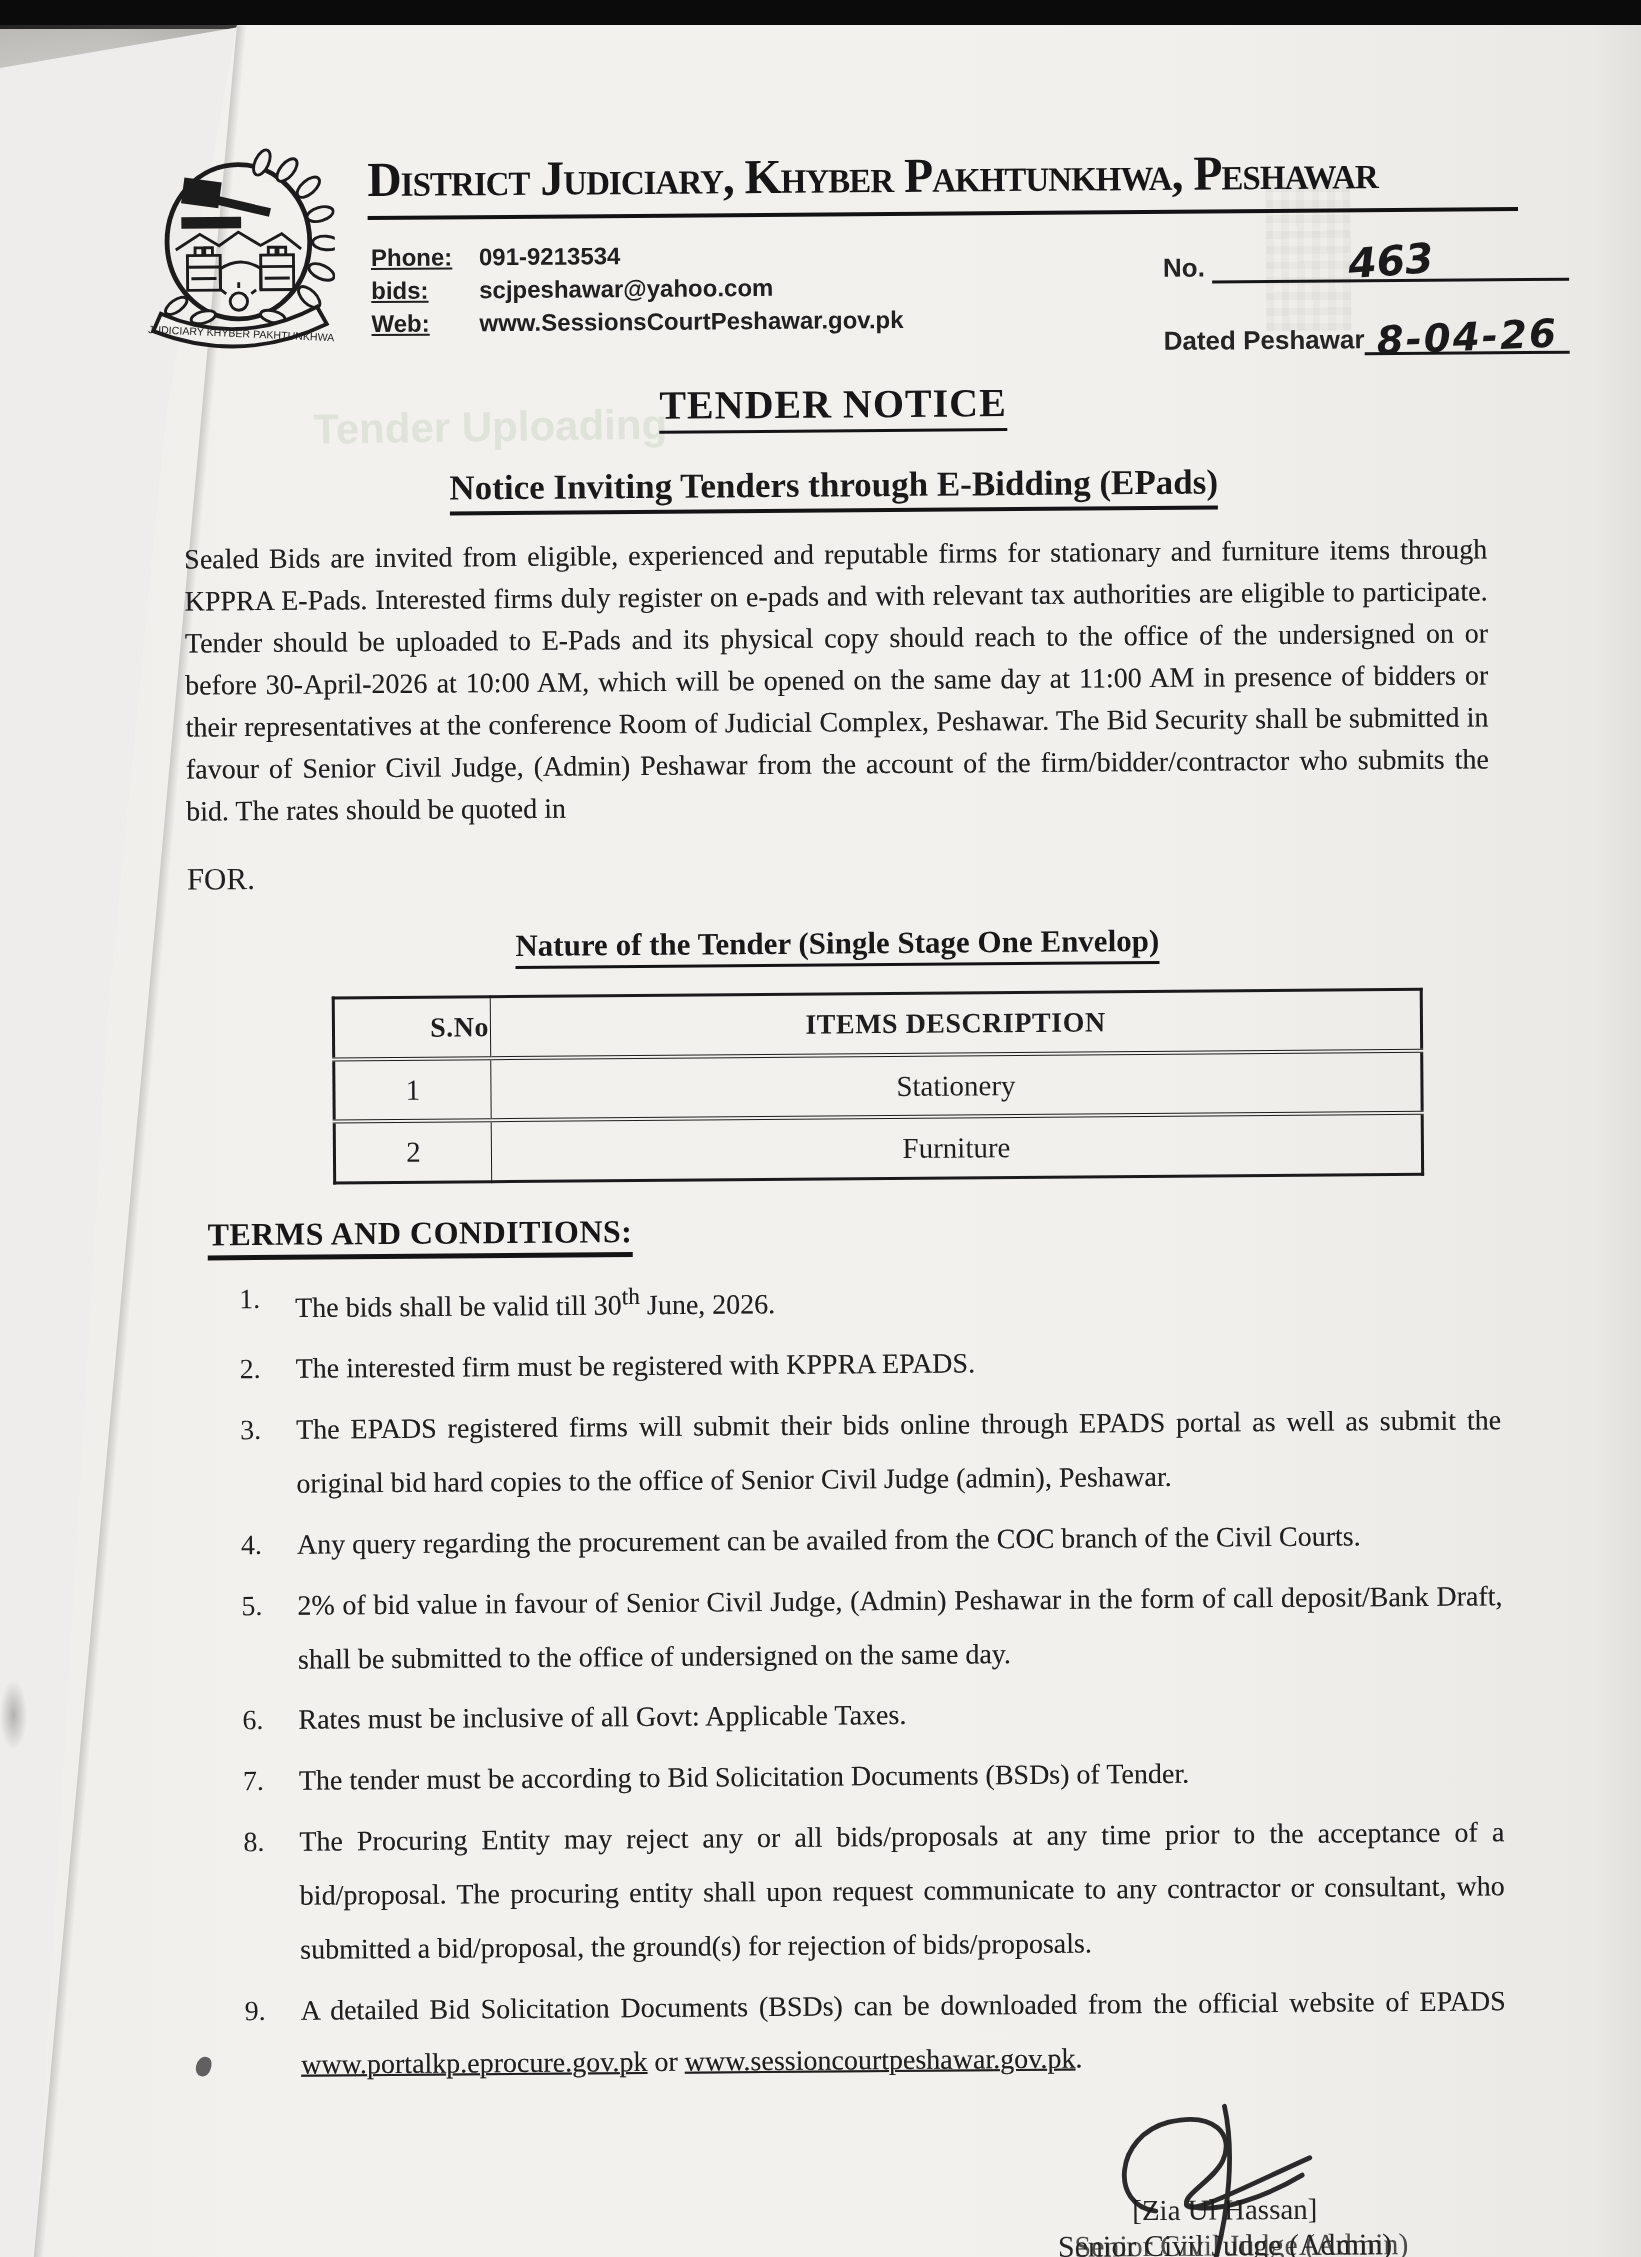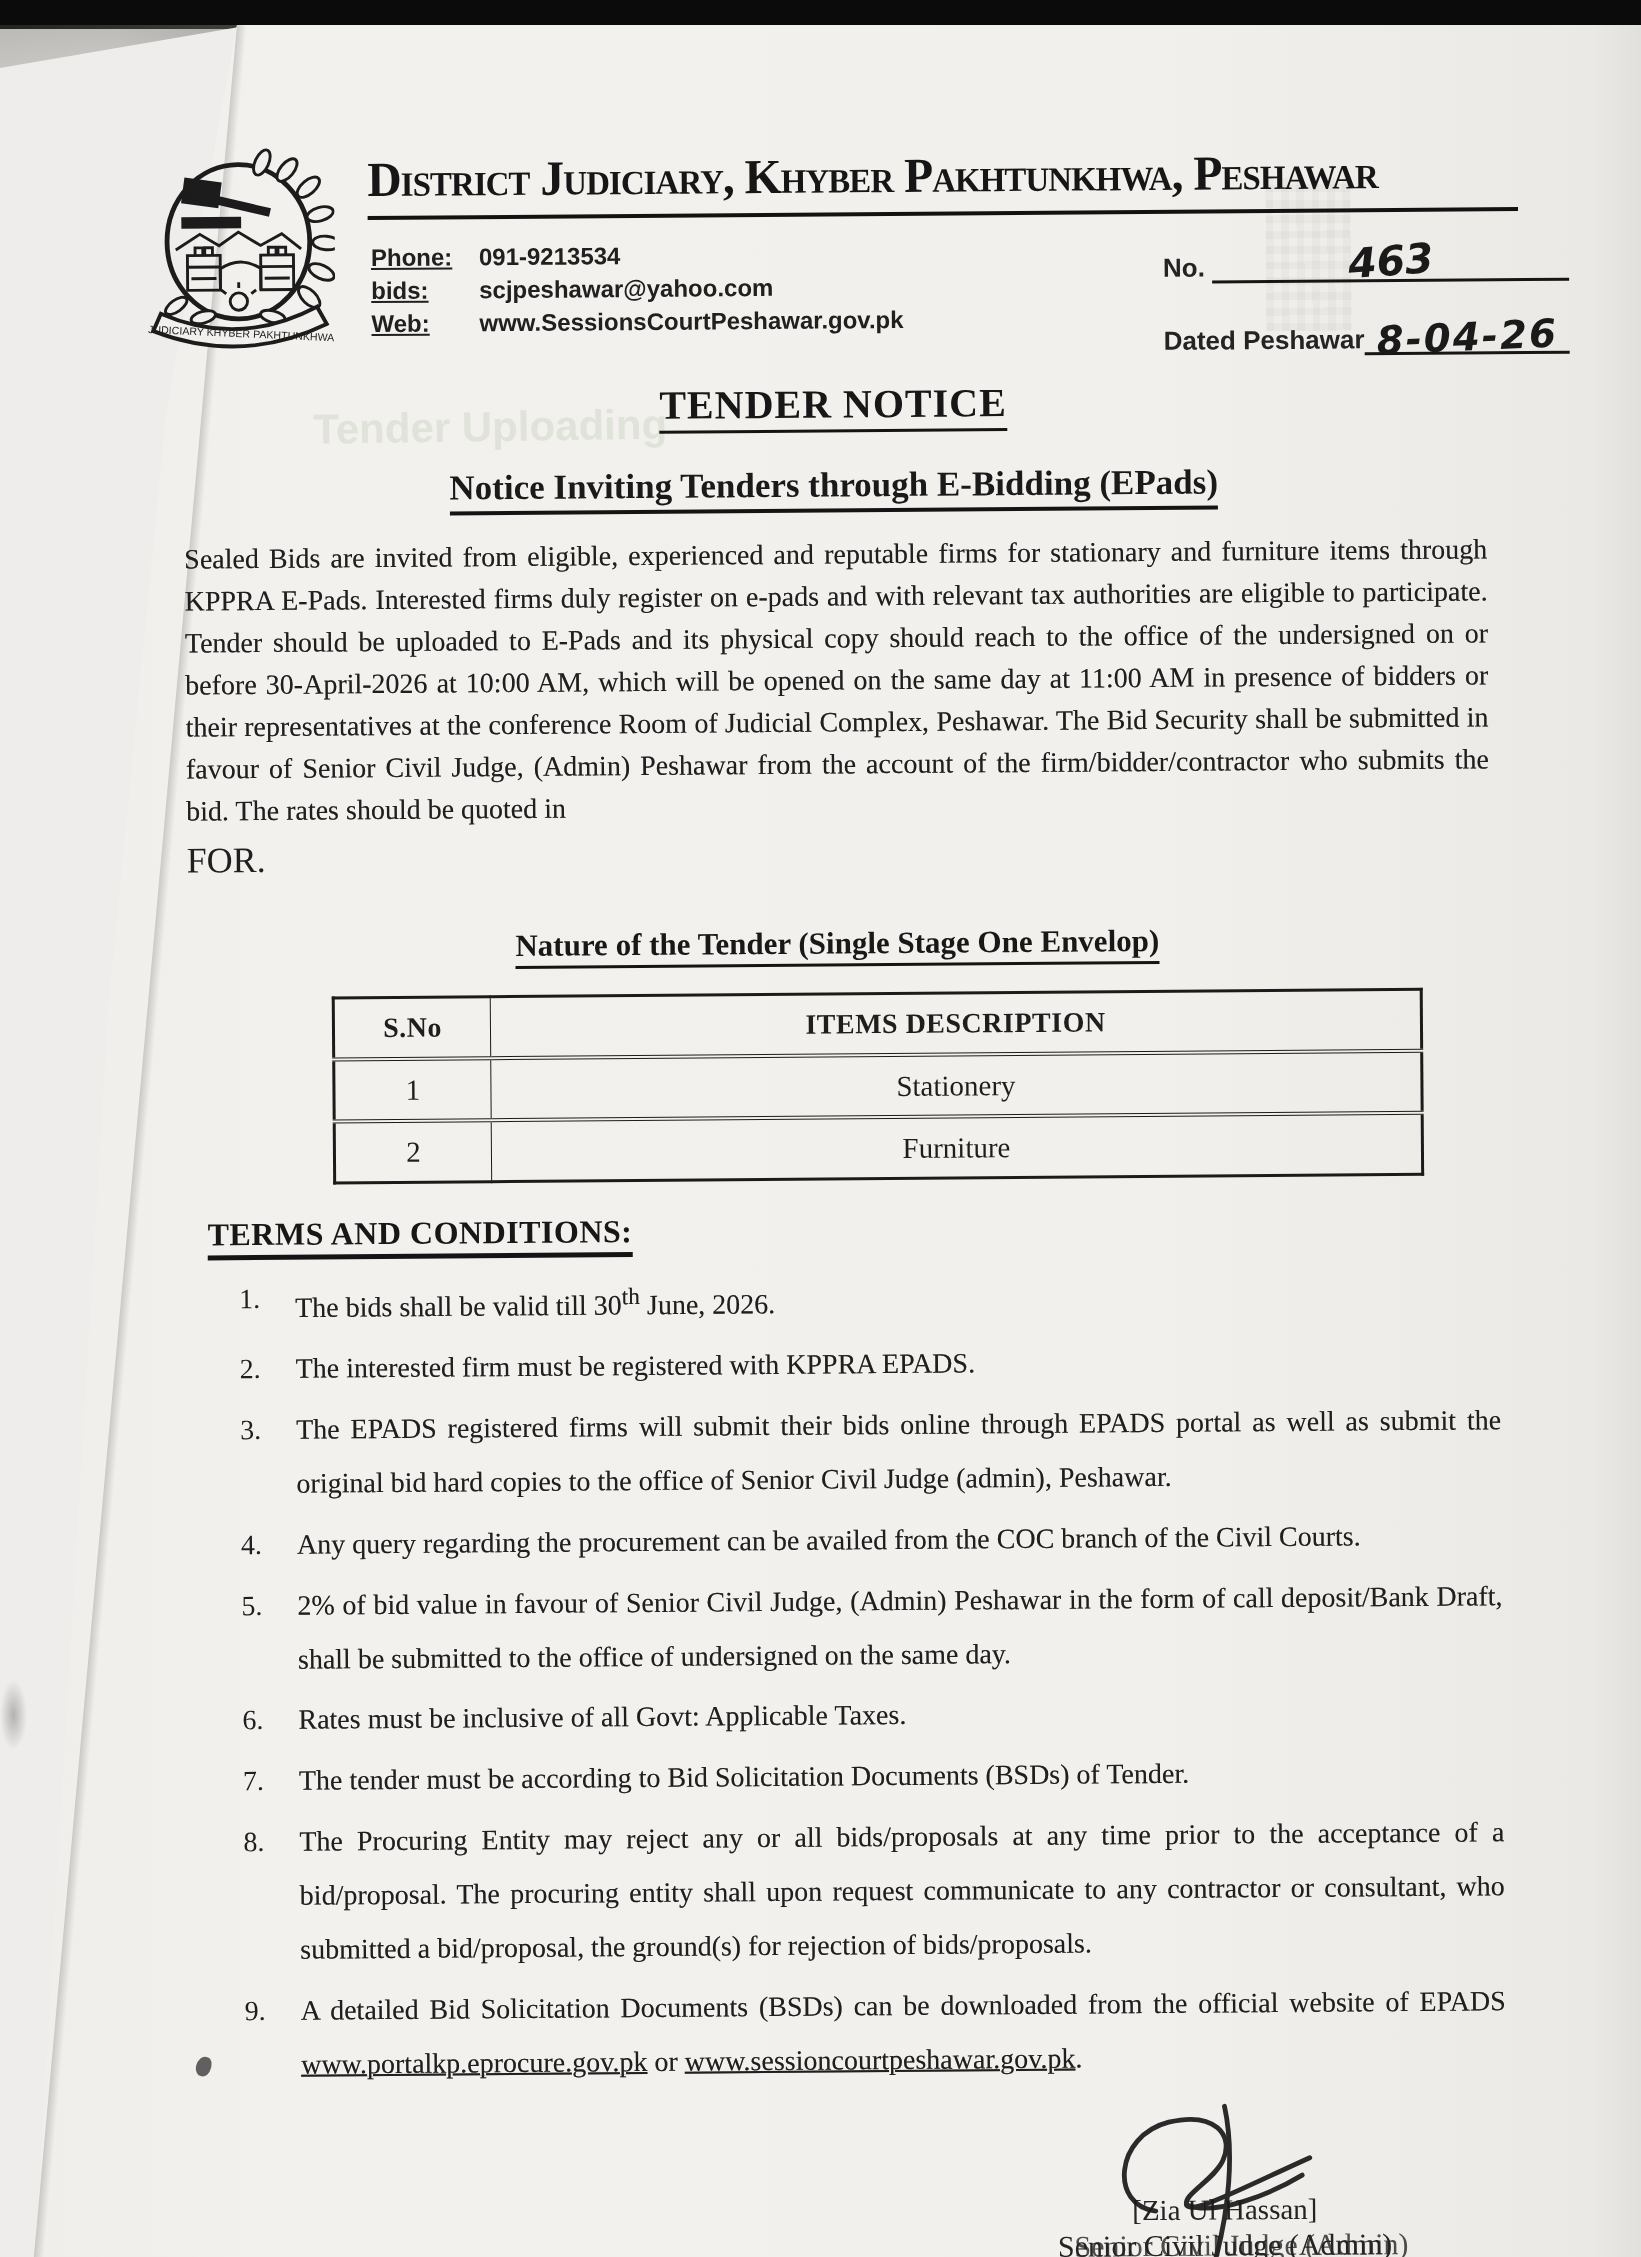--- a/index.html
+++ b/index.html
@@ -42,32 +42,32 @@
   
   .h-center{position:absolute;left:188px;width:1302px;text-align:center;}
   .tender-title{top:384px;}
   .tender-title span{font-size:40px;font-weight:bold;letter-spacing:1px;color:#171717;
     border-bottom:3.9px solid #141414;padding-bottom:2.9px;}
   .sub-title{top:469px;}
   .sub-title span{font-size:35px;font-weight:bold;color:#1a1a1a;
     border-bottom:4.8px solid #141414;padding-bottom:3.9px;}
   .para{position:absolute;left:189px;top:537px;width:1303px;font-size:28px;line-height:42px;
     text-align:justify;color:#1f1f1f;text-shadow:0 0 0.6px rgba(40,40,40,.55);}
-  .para-tail{position:absolute;left:189px;top:838px;font-size:36px;color:#1f1f1f;text-align:center;}
+  .para-tail{position:absolute;left:189px;top:860px;font-size:31px;color:#1f1f1f;text-align:center;}
   .nature{top:929px;}
   .nature span{font-size:31px;font-weight:bold;color:#181818;
     border-bottom:3.9px solid #141414;padding-bottom:2.9px;}
   
   table.items{position:absolute;left:333px;top:996px;width:1091px;border-collapse:collapse;
     border:3.9px solid #1b1b1b;font-size:29px;color:#1e1e1e;}
   table.items th,table.items td{border-left:1.9px solid #1b1b1b;text-align:center;height:56px;}
   table.items th{font-weight:bold;font-size:28px;letter-spacing:0.5px;}
   table.items thead th{border-bottom:2.9px solid #1b1b1b;}
   table.items tbody td{border-top:4.8px double #1b1b1b;}
-  table.items .c-sno{width:153px;}
+  table.items .c-sno{width:153px;text-align:right;}
   
   .terms-head{position:absolute;left:207px;top:1215px;font-size:32px;font-weight:bold;
     letter-spacing:0.5px;color:#171717;border-bottom:5.8px solid #141414;padding-bottom:1.9px;}
   .terms{position:absolute;left:238px;top:1271px;width:1261px;font-size:28px;color:#1f1f1f;}
   .terms .item{display:flex;margin-bottom:6.8px;line-height:54px;}
   .terms .num{width:56px;flex:0 0 56px;}
   .terms .txt{flex:1;text-align:justify;text-shadow:0 0 0.6px rgba(40,40,40,.5);}
   .lnk{text-decoration:underline;text-decoration-thickness:1.9px;}
   
   .signature{position:absolute;left:946px;top:2119px;width:541px;text-align:center;}

